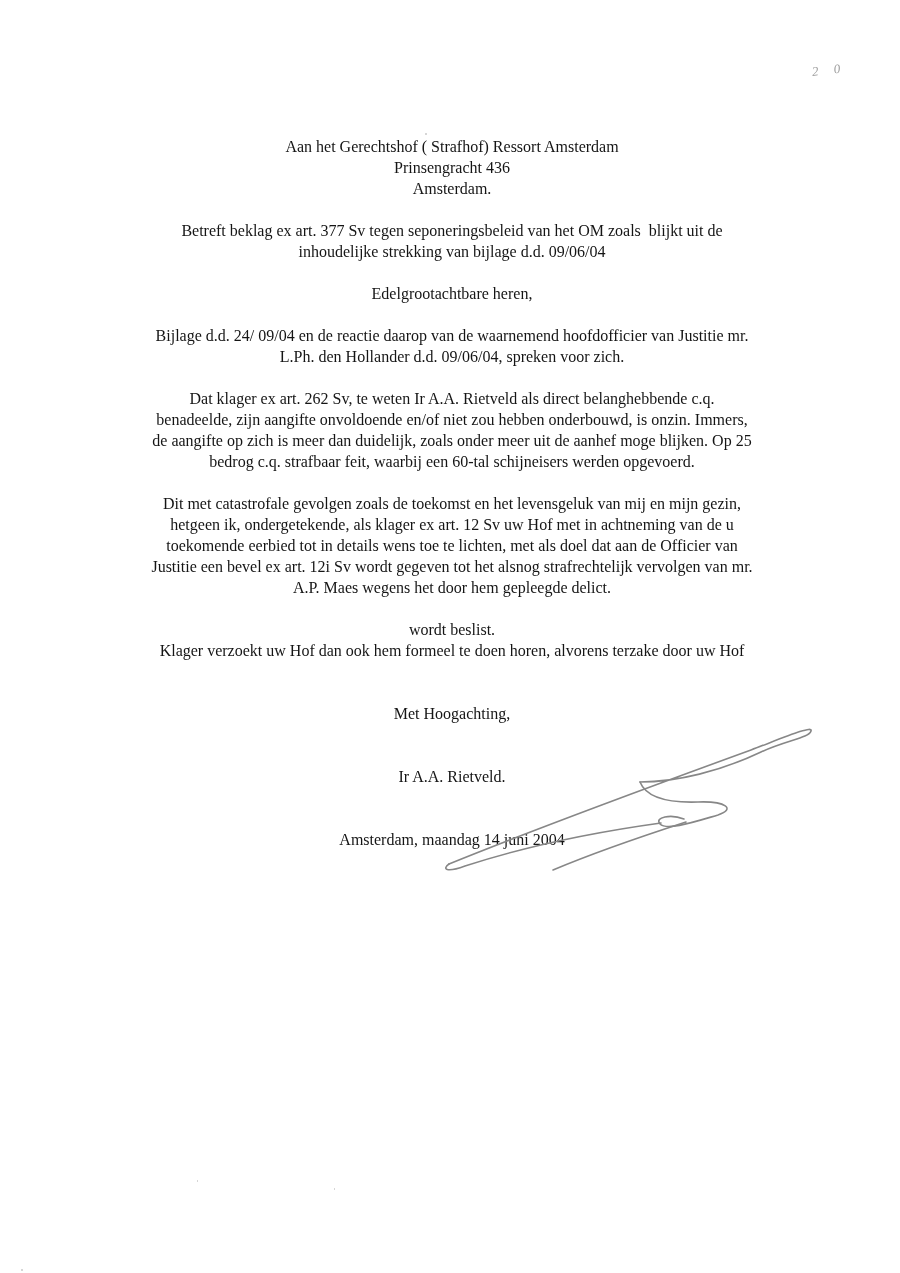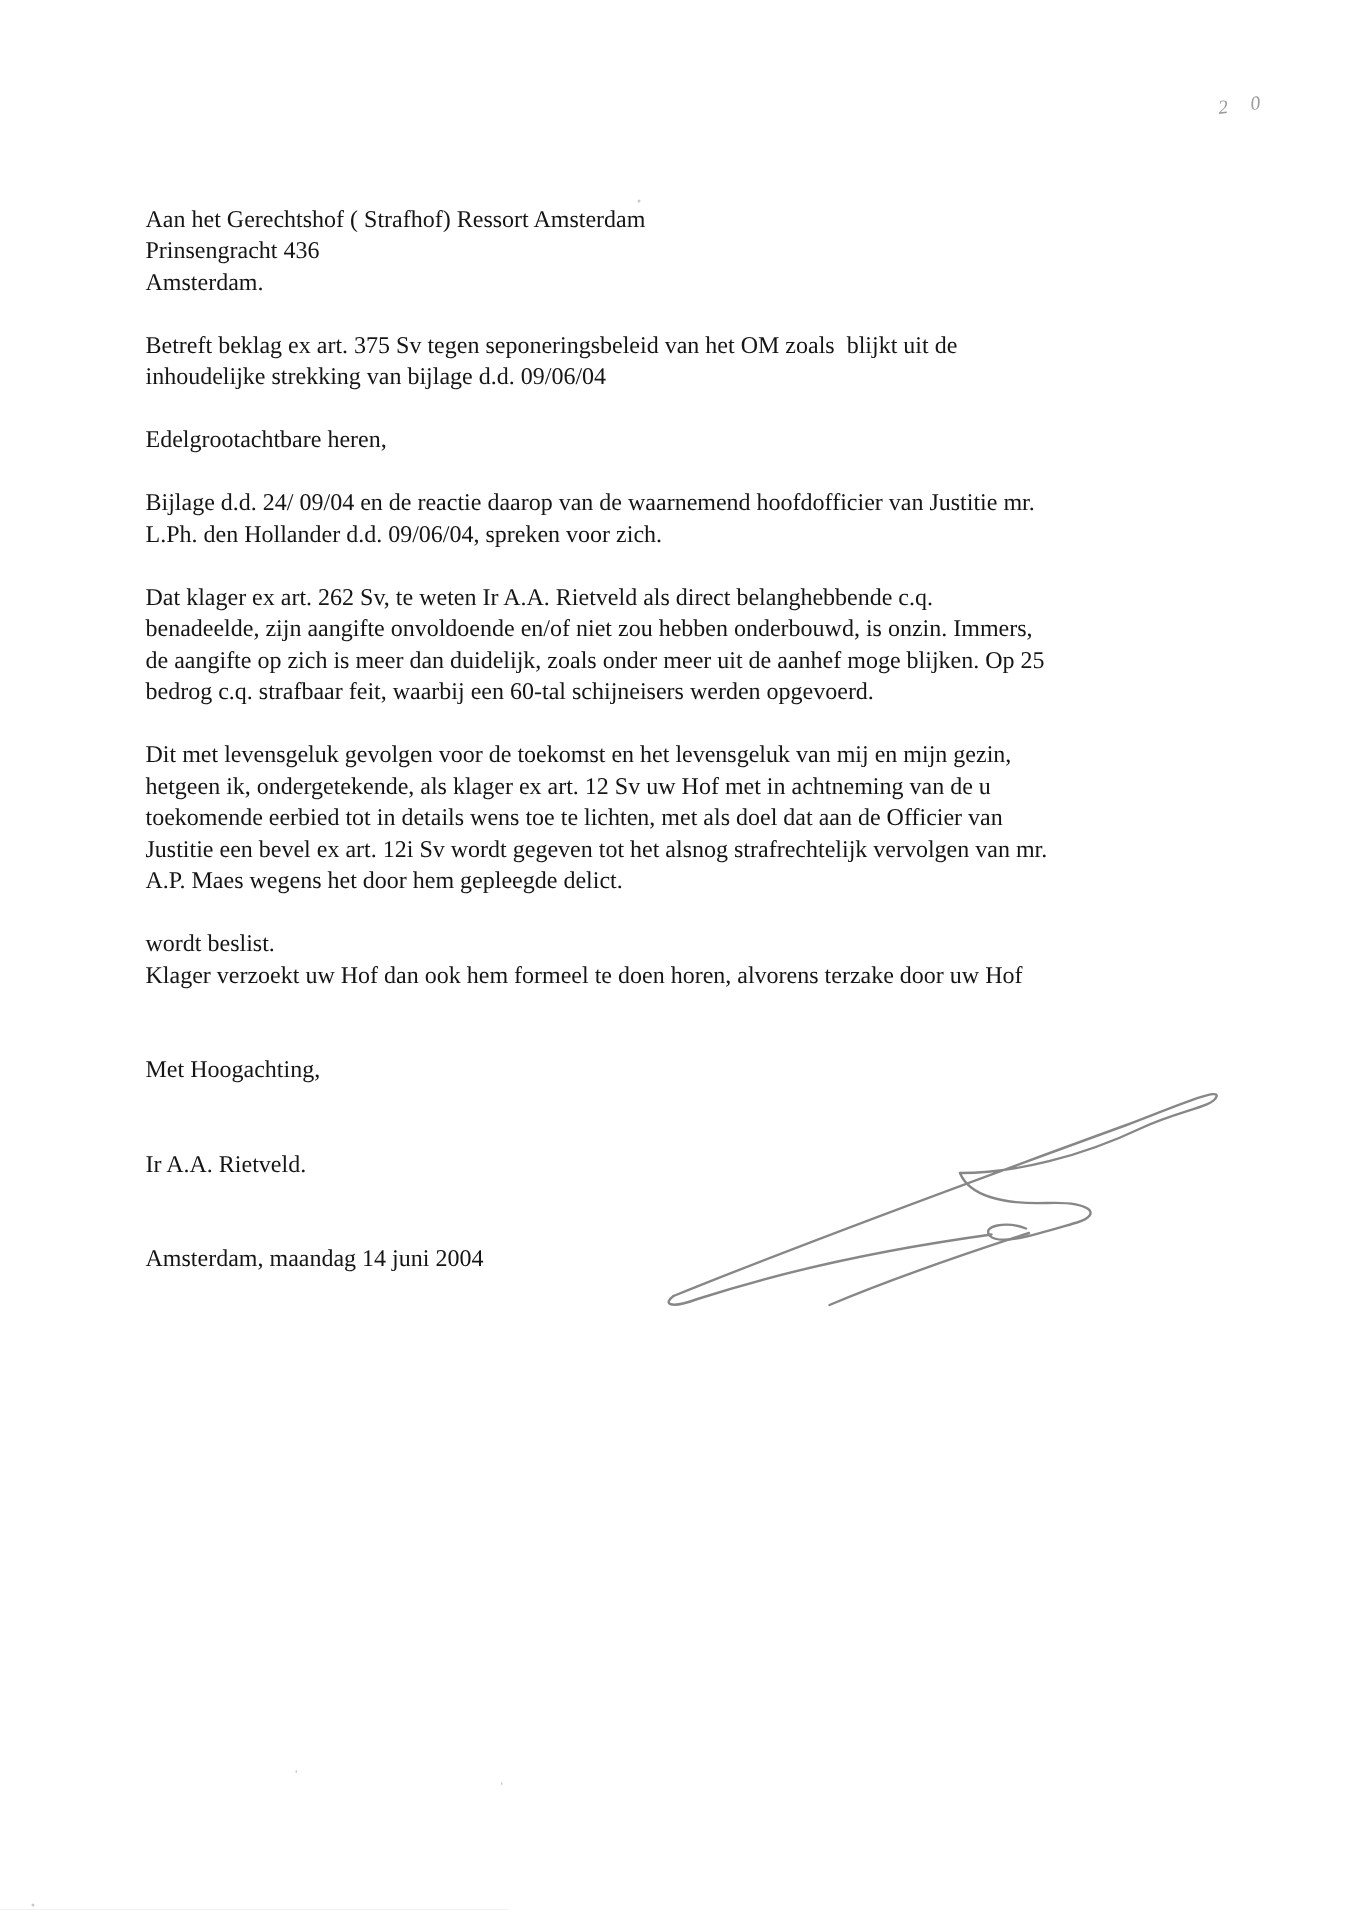--- a/index.html
+++ b/index.html
@@ -26,20 +26,21 @@
   }
   .block {
     margin: 0 0 21px 0;
   }
   .block--wide-gap {
     margin-bottom: 42px;
   }
   .line {
     white-space: pre-wrap;
     min-height: 21px;
+    text-align: center;
   }
   .page-mark {
     position: absolute;
     left: 812px;
     top: 62px;
     font-size: 13px;
     font-style: italic;
     color: #9b9b9b;
     letter-spacing: 6px;
     transform: rotate(-7deg);
@@ -73,42 +74,42 @@
 
   <div class="content">
 
     <div class="block">
       <div class="line">Aan het Gerechtshof ( Strafhof) Ressort Amsterdam</div>
       <div class="line">Prinsengracht 436</div>
       <div class="line">Amsterdam.</div>
     </div>
 
     <div class="block">
-      <div class="line">Betreft beklag ex art. 375 Sv tegen seponeringsbeleid van het OM zoals  blijkt uit de</div>
+      <div class="line">Betreft beklag ex art. 377 Sv tegen seponeringsbeleid van het OM zoals  blijkt uit de</div>
       <div class="line">inhoudelijke strekking van bijlage d.d. 09/06/04</div>
     </div>
 
     <div class="block">
       <div class="line">Edelgrootachtbare heren,</div>
     </div>
 
     <div class="block">
       <div class="line">Bijlage d.d. 24/ 09/04 en de reactie daarop van de waarnemend hoofdofficier van Justitie mr.</div>
       <div class="line">L.Ph. den Hollander d.d. 09/06/04, spreken voor zich.</div>
     </div>
 
     <div class="block">
       <div class="line">Dat klager ex art. 262 Sv, te weten Ir A.A. Rietveld als direct belanghebbende c.q.</div>
       <div class="line">benadeelde, zijn aangifte onvoldoende en/of niet zou hebben onderbouwd, is onzin. Immers,</div>
       <div class="line">de aangifte op zich is meer dan duidelijk, zoals onder meer uit de aanhef moge blijken. Op 25</div>
       <div class="line">bedrog c.q. strafbaar feit, waarbij een 60-tal schijneisers werden opgevoerd.</div>
     </div>
 
     <div class="block">
-      <div class="line">Dit met levensgeluk gevolgen voor de toekomst en het levensgeluk van mij en mijn gezin,</div>
+      <div class="line">Dit met catastrofale gevolgen zoals de toekomst en het levensgeluk van mij en mijn gezin,</div>
       <div class="line">hetgeen ik, ondergetekende, als klager ex art. 12 Sv uw Hof met in achtneming van de u</div>
       <div class="line">toekomende eerbied tot in details wens toe te lichten, met als doel dat aan de Officier van</div>
       <div class="line">Justitie een bevel ex art. 12i Sv wordt gegeven tot het alsnog strafrechtelijk vervolgen van mr.</div>
       <div class="line">A.P. Maes wegens het door hem gepleegde delict.</div>
     </div>
 
     <div class="block block--wide-gap">
       <div class="line">wordt beslist.</div>
       <div class="line">Klager verzoekt uw Hof dan ook hem formeel te doen horen, alvorens terzake door uw Hof</div>
     </div>

